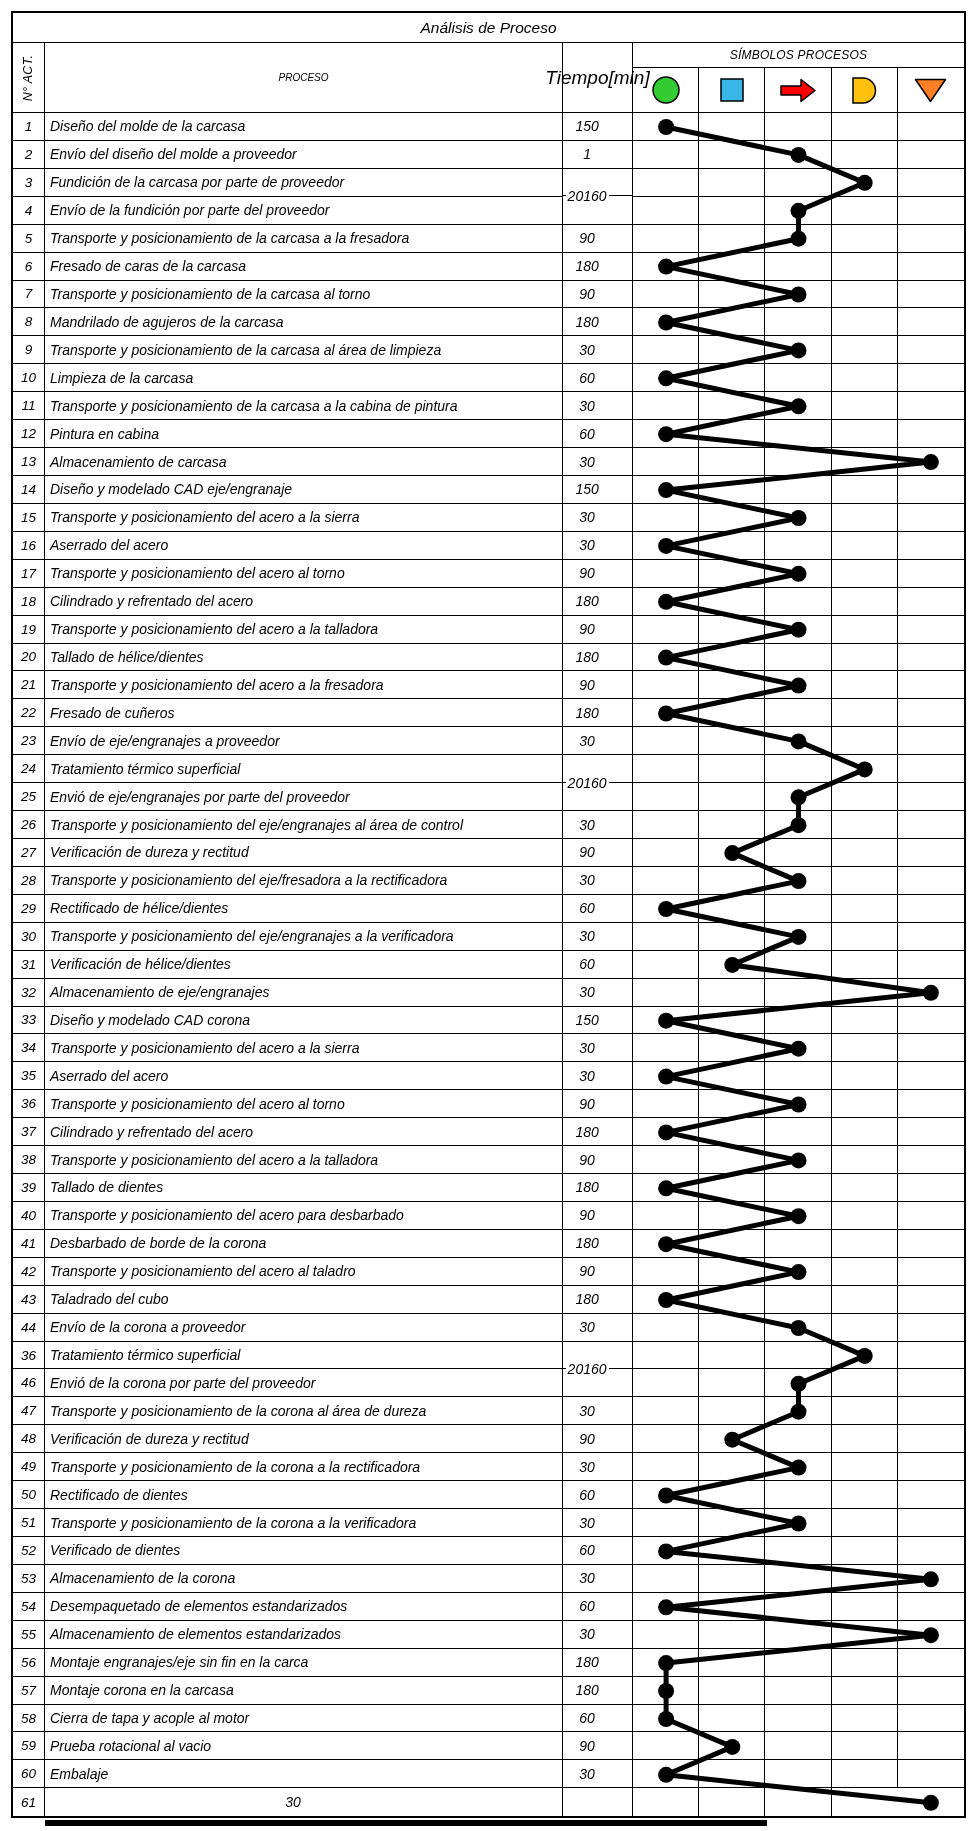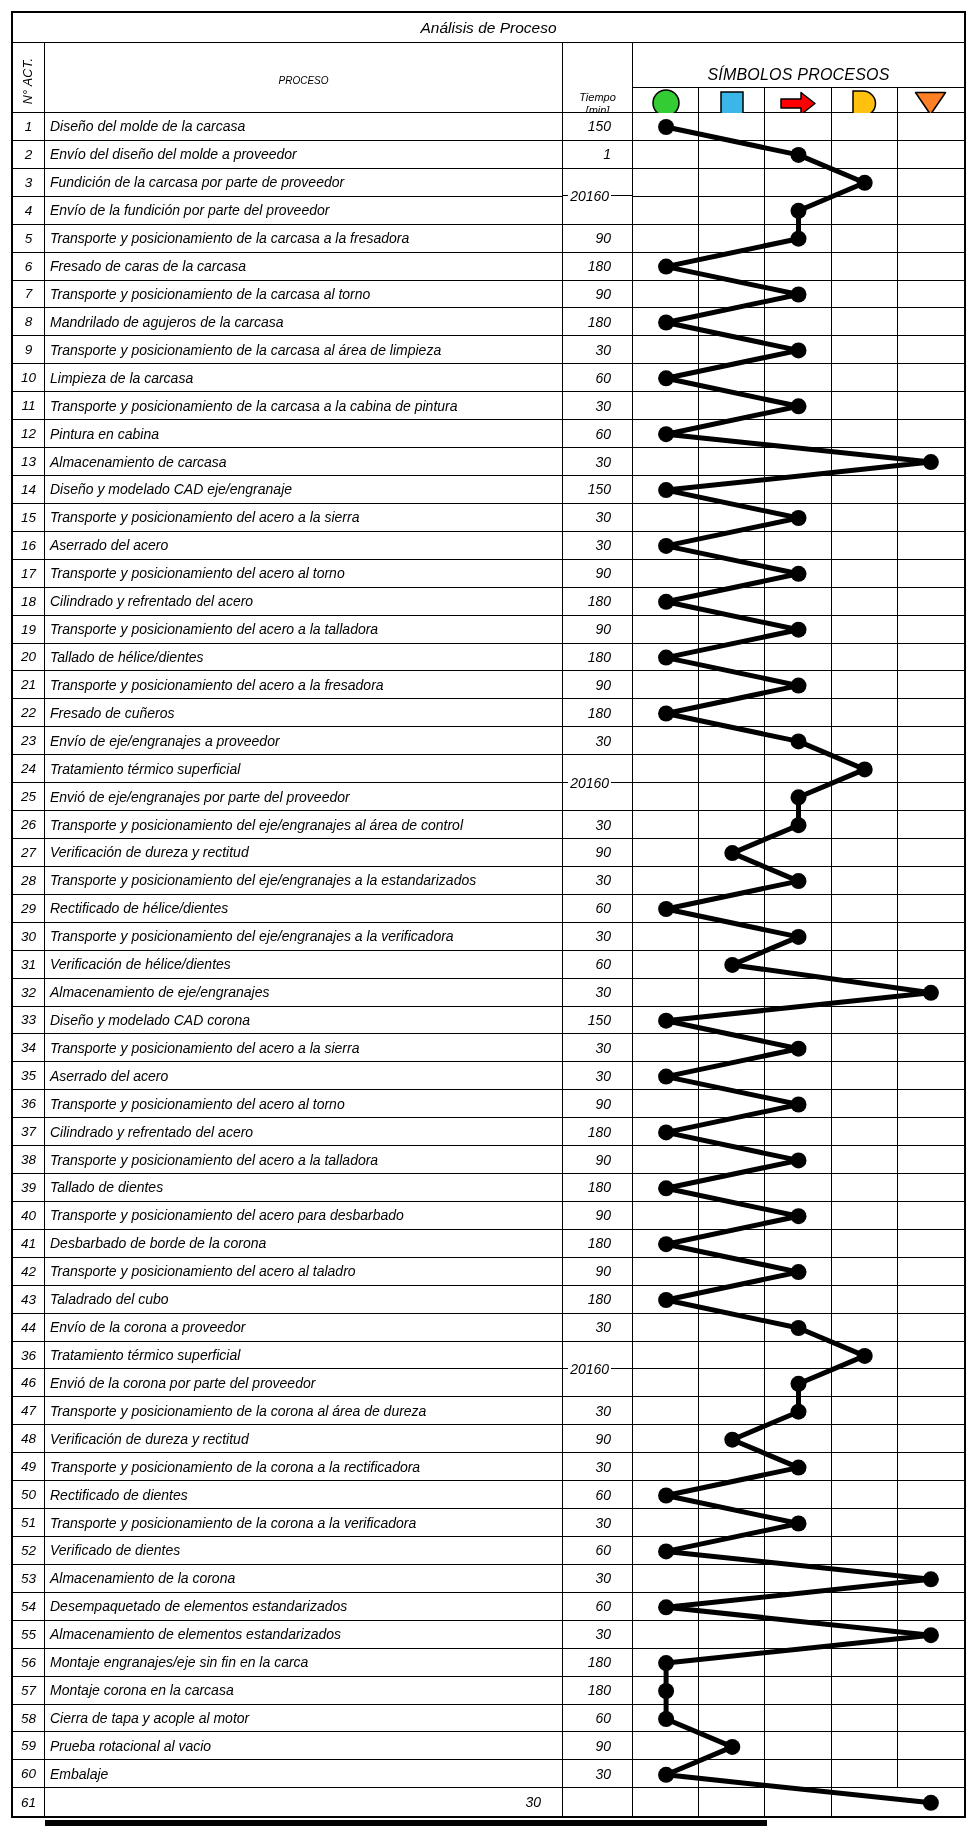--- a/index.html
+++ b/index.html
@@ -6,35 +6,35 @@
   .sheet{position:relative;width:977px;height:1831px;background:#fff;color:#000;
          font-family:"Liberation Sans",sans-serif;overflow:hidden;}
   .tbl{position:absolute;left:11px;top:11px;width:955px;box-sizing:border-box;
        border:2px solid #000;background:#fff;font-style:italic;}
   .title{height:29px;border-bottom:1px solid #000;display:flex;align-items:center;
          justify-content:center;font-size:15.5px;}
   .hdr{display:grid;grid-template-columns:32px 1fr 70px 331px;height:69px;border-bottom:1px solid #000;}
   .h-act{border-right:1px solid #000;display:flex;align-items:center;justify-content:center;overflow:hidden;}
   .h-act span{transform:rotate(-90deg);font-size:12.5px;white-space:nowrap;letter-spacing:.3px;}
   .h-proc{border-right:1px solid #000;display:flex;align-items:center;justify-content:center;font-size:10px;}
-  .h-tiempo{border-right:1px solid #000;display:flex;flex-direction:column;align-items:center;
-            justify-content:flex-end;font-size:11px;line-height:1.25;}
+  .h-tiempo{border-right:1px solid #000;display:flex;flex-direction:row;align-items:center;
+            justify-content:center;font-size:19px;line-height:1.25;}
   .h-sym{display:flex;flex-direction:column;}
   .h-sym-title{height:24px;border-bottom:1px solid #000;display:flex;align-items:center;
-               justify-content:center;font-size:16px;letter-spacing:.2px;margin-top:20px;}
+               justify-content:center;font-size:12px;letter-spacing:.2px;}
   .h-sym-icons{flex:1;display:grid;grid-template-columns:repeat(5,1fr);}
   .h-icon{display:flex;align-items:center;justify-content:center;border-right:1px solid #000;}
   .h-icon:last-child{border-right:none;}
   .grid{display:grid;grid-template-columns:32px 1fr 70px repeat(5,66.2px);
         grid-template-rows:repeat(61,27.93px);grid-auto-flow:row;}
   .c{box-sizing:border-box;border-right:1px solid #000;border-bottom:1px solid #000;
      display:flex;align-items:center;overflow:hidden;background:#fff;}
   .c.act{justify-content:center;font-size:13.5px;}
   .c.proc{padding-left:5px;font-size:14px;white-space:nowrap;}
-  .c.tiempo{justify-content:flex-end;padding-right:21px;font-size:14px;}
+  .c.tiempo{justify-content:center;padding-right:21px;font-size:14px;}
   .c.merged{grid-row:span 2;position:relative;}
   .c.merged::before{content:"";position:absolute;left:0;right:0;top:50%;margin-top:-1px;
                     height:1px;background:#000;}
   .c.merged .tval{position:relative;background:#fff;padding:0 2px;}
   .c.clast{border-right:none;}
   .c.rlast{border-bottom:none;}
   .overlay{position:absolute;left:0;top:0;pointer-events:none;}
   .cutbar{position:absolute;left:45px;top:1820px;width:722px;height:6px;background:#000;}
 </style>
 </head>
@@ -342,21 +342,21 @@
         <div class="c proc">Verificación de dureza y rectitud</div>
         <div class="c tiempo">
           <span class="tval">90</span>
         </div>
         <div class="c sym"></div>
         <div class="c sym"></div>
         <div class="c sym"></div>
         <div class="c sym"></div>
         <div class="c sym clast"></div>
         <div class="c act">28</div>
-        <div class="c proc">Transporte y posicionamiento del eje/engranajes a la estandarizados</div>
+        <div class="c proc">Transporte y posicionamiento del eje/fresadora a la rectificadora</div>
         <div class="c tiempo">
           <span class="tval">30</span>
         </div>
         <div class="c sym"></div>
         <div class="c sym"></div>
         <div class="c sym"></div>
         <div class="c sym"></div>
         <div class="c sym clast"></div>
         <div class="c act">29</div>
         <div class="c proc">Rectificado de hélice/dientes</div>

